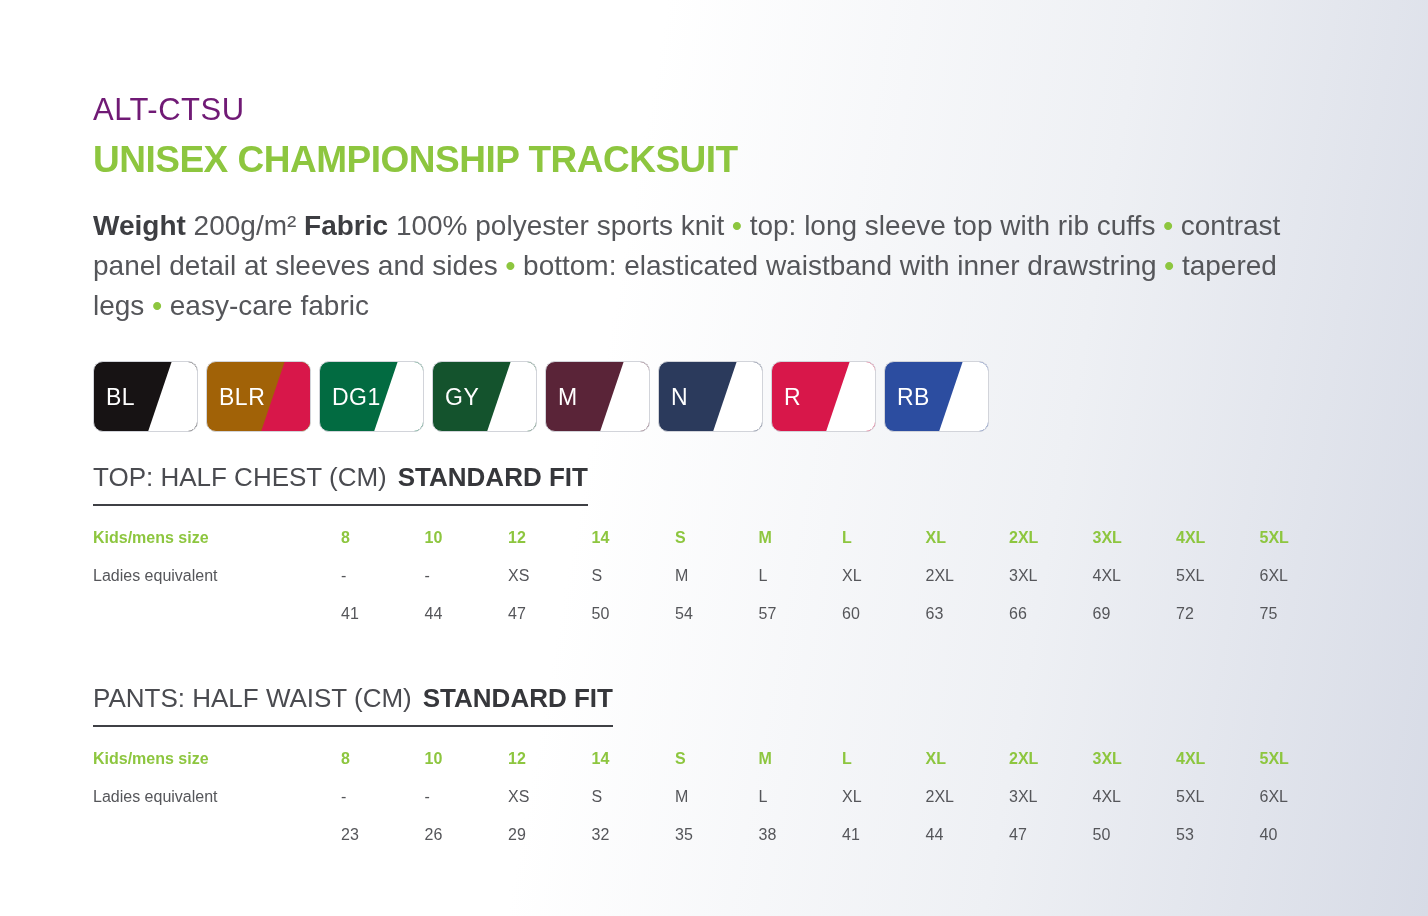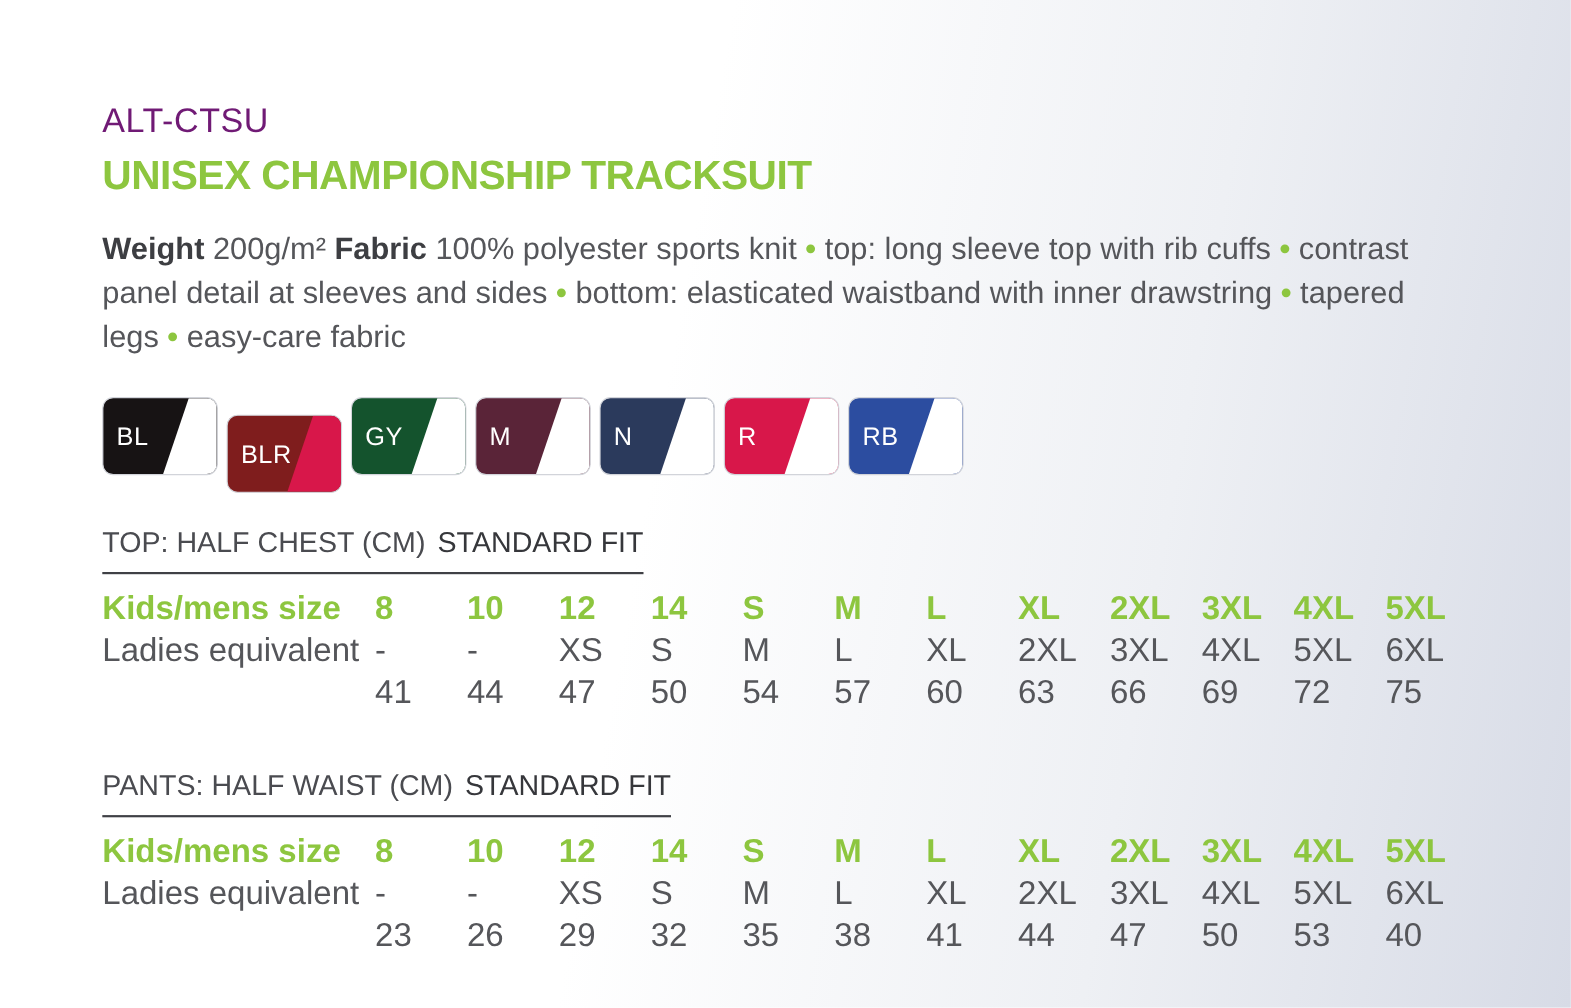--- a/index.html
+++ b/index.html
@@ -60,26 +60,26 @@
 
   .size-tables { margin-top: 30px; }
   .size-table + .size-table { margin-top: 50px; }
   .section-title {
     display: inline-block;
     font-size: 26px;
     color: #4a4b50;
     padding-bottom: 11px;
     border-bottom: 2px solid #3f4045;
   }
-  .section-title .bold { font-weight: 400; color: #36373b; margin-left: 11px; }
+  .section-title .bold { font-weight: 700; color: #36373b; margin-left: 11px; }
 
   .trow {
     display: grid;
     grid-template-columns: 248px repeat(12, 83.5px);
-    font-size: 30px;
+    font-size: 16px;
     line-height: 38px;
     color: #55565a;
   }
   .header-row { margin-top: 13px; color: #8dc63f; font-weight: 700; }
 </style>
 </head>
 <body>
 
 <div class="content">
   <header>
@@ -87,23 +87,27 @@
     <h1 class="product-name">UNISEX CHAMPIONSHIP TRACKSUIT</h1>
   </header>
 
   <p class="description" id="description"><span class="bold">Weight</span><span class="plain"> 200g/m² </span><span class="bold">Fabric</span><span class="plain"> 100% polyester sports knit </span><span class="bullet">•</span><span class="plain"> top: long sleeve top with rib cuffs </span><span class="bullet">•</span><span class="plain"> contrast panel detail at sleeves and sides </span><span class="bullet">•</span><span class="plain"> bottom: elasticated waistband with inner drawstring </span><span class="bullet">•</span><span class="plain"> tapered legs </span><span class="bullet">•</span><span class="plain"> easy-care fabric</span></p>
 
   <div class="swatches" id="swatches">
       <div class="swatch" style="background: rgb(23, 19, 20);">
         <div class="corner" style="background: rgb(255, 255, 255);"></div>
         <span class="code">BL</span>
       </div>
-      <div class="swatch" style="background: #7f1d1d; margin-top: 16px;">
+      <div class="swatch" style="background: #a16207;">
         <div class="corner" style="background: rgb(216, 23, 74);"></div>
         <span class="code">BLR</span>
+      </div>
+      <div class="swatch" style="background: rgb(2, 107, 65);">
+        <div class="corner" style="background: rgb(255, 255, 255);"></div>
+        <span class="code">DG1</span>
       </div>
       <div class="swatch" style="background: #14532d;">
         <div class="corner" style="background: rgb(255, 255, 255);"></div>
         <span class="code">GY</span>
       </div>
       <div class="swatch" style="background: rgb(90, 36, 56);">
         <div class="corner" style="background: rgb(255, 255, 255);"></div>
         <span class="code">M</span>
       </div>
       <div class="swatch" style="background: rgb(43, 58, 92);">

